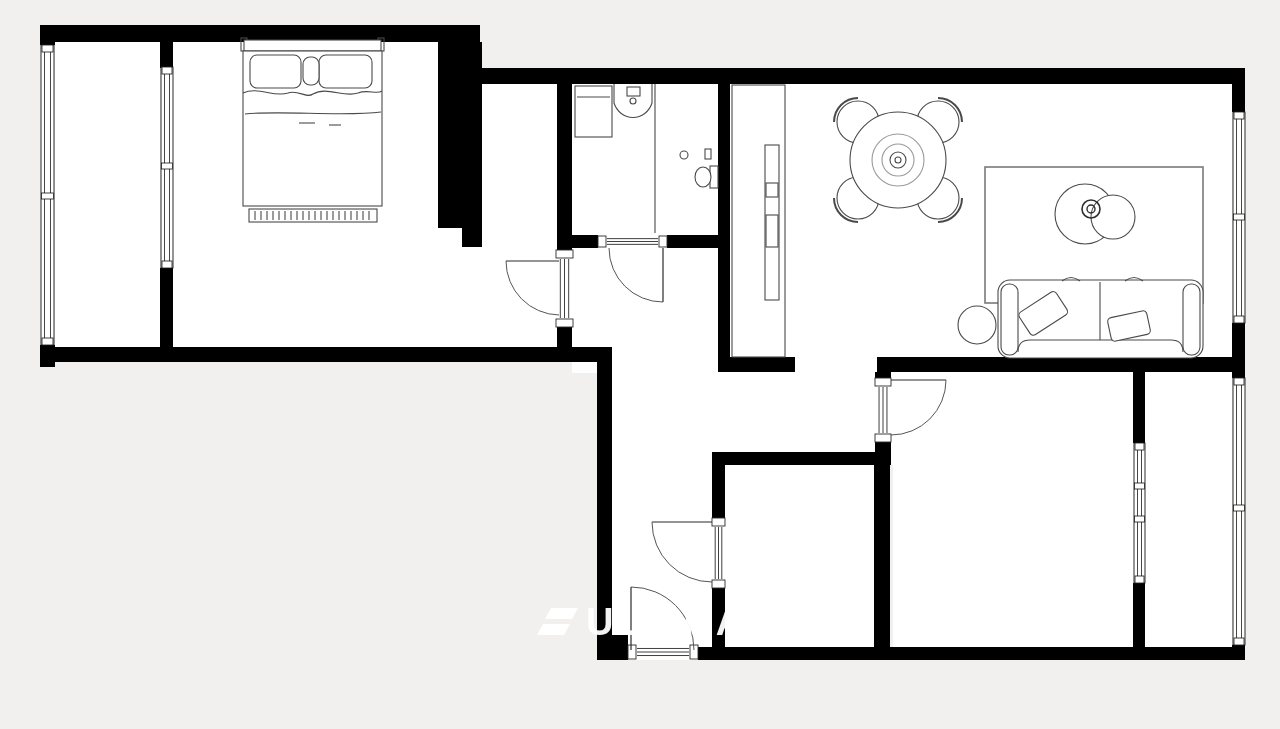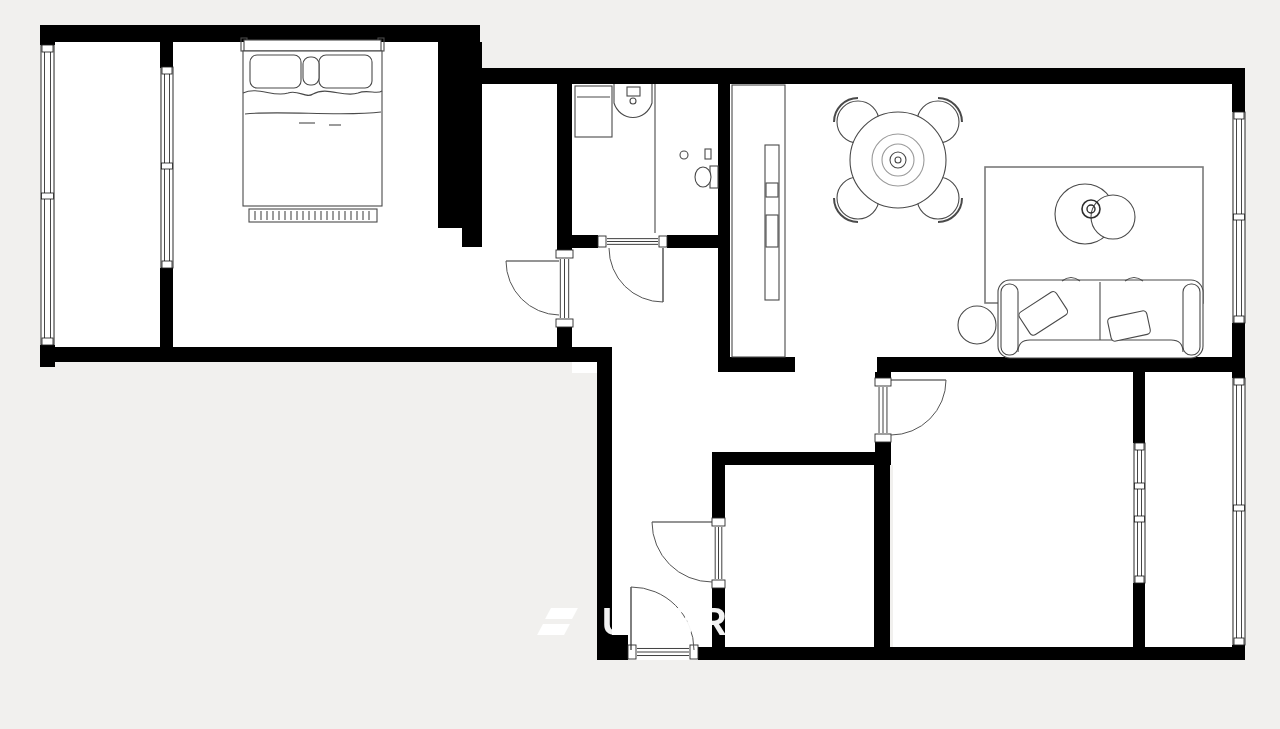--- a/index.html
+++ b/index.html
@@ -1,18 +1,18 @@
 <!DOCTYPE html>
 <html><head>
 <meta charset="utf-8">
 <style>
   html,body{margin:0;padding:0;background:#f1f0ee;font-family:"Liberation Sans",sans-serif;}
   #stage{position:relative;width:1280px;height:729px;background:#f1f0ee;overflow:hidden;}
   #plan-svg{position:absolute;left:0;top:0;}
-  .watermark{position:absolute;display:flex;align-items:flex-end;gap:26px;z-index:5;pointer-events:none;}
+  .watermark{position:absolute;display:flex;align-items:flex-end;gap:10px;z-index:5;pointer-events:none;}
   .wm-logo{position:relative;width:36px;height:32px;}
   .wm-bar{position:absolute;width:27px;height:11px;transform:skewX(-28deg);}
   .wm-bar.b1{left:8px;top:2px;}
   .wm-bar.b2{left:0px;top:18px;}
   .wm-text{font-weight:bold;font-size:38px;line-height:32px;letter-spacing:5px;}
 </style>
 </head>
 <body>
 
 <div id="stage">

